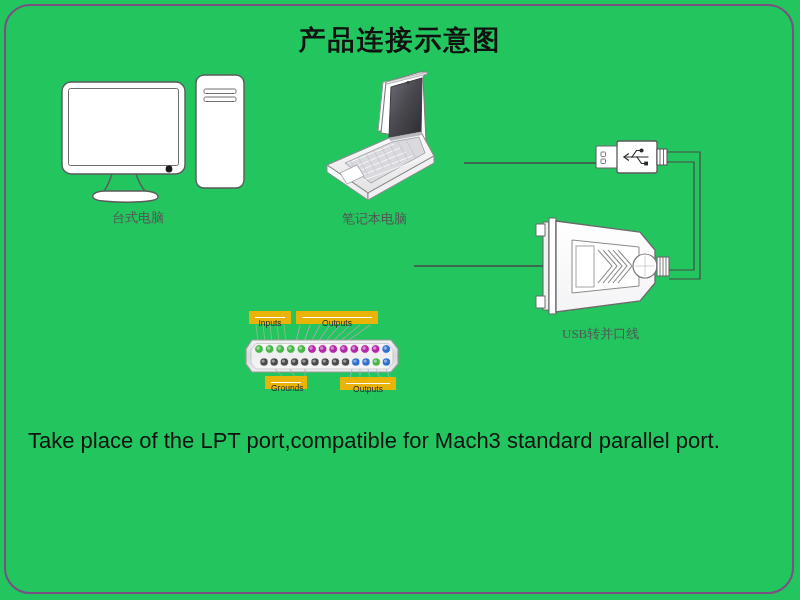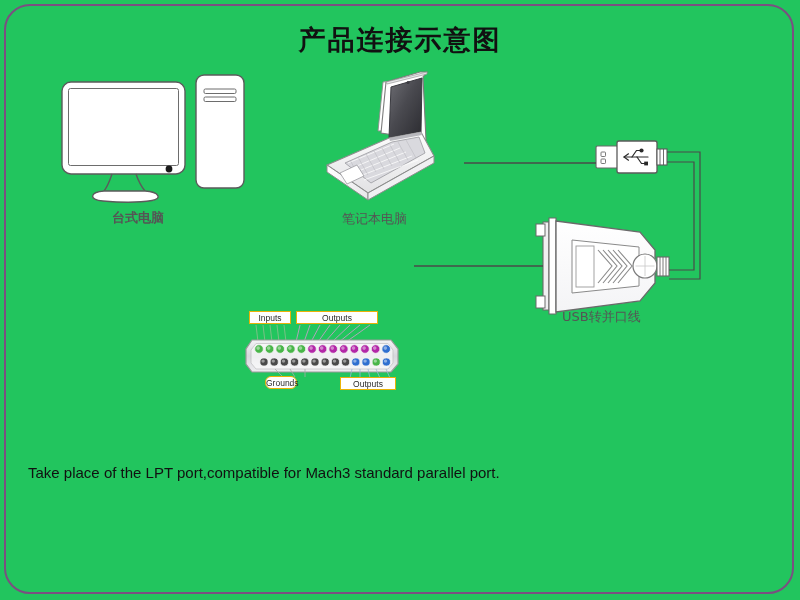--- a/index.html
+++ b/index.html
@@ -44,61 +44,60 @@
     color: #111111;
     letter-spacing: 2px;
   }
   .cn-label {
     position: absolute;
     font-family: "DejaVu Sans", "Liberation Sans", sans-serif;
     font-size: 13px;
     color: #555555;
     white-space: nowrap;
   }
-  #label-desktop { left: 112px; top: 209px; font-weight: bold; }
+  #label-desktop { left: 112px; top: 209px; }
   #label-laptop  { left: 342px; top: 210px; text-align: center; }
-  #label-adapter { left: 562px; top: 308px; }
+  #label-adapter { left: 562px; top: 325px; font-family: Liberation Serif, serif; }
 
   .svg-layer {
     position: absolute;
     left: 0;
     top: 0;
     width: 800px;
     height: 600px;
   }
   #bottom-text {
     position: absolute;
     left: 28px;
     top: 428px;
     width: 748px;
     font-family: "Liberation Sans", sans-serif;
-    font-size: 15px;
+    font-size: 22px;
     line-height: 25.5px;
     color: #111111;
     letter-spacing: 0px;
-    margin-top: 32px;
   }
   #bottom-text div { white-space: nowrap; }
 
   
   .pinbox {
     position: absolute;
     background: #ffffff;
-    border: 1px solid #eab308;
+    border: 6px solid #eab308;
     font-family: "Liberation Sans", sans-serif;
     font-size: 8.5px;
     color: #2a2a2a;
     text-align: center;
     line-height: 13px;
     height: 13px;
     box-sizing: border-box;
   }
   #pin-inputs  { left: 249px; top: 311px; width: 42px; }
   #pin-outputs-top { left: 296px; top: 311px; width: 82px; }
-  #pin-grounds { left: 265px; top: 376px; width: 32px; border-radius: 6px; }
+  #pin-grounds { left: 265px; top: 376px; width: 42px; }
   #pin-outputs-bottom { left: 340px; top: 377px; width: 56px; }
 </style>
 </head>
 <body>
 
 <div id="page">
 
   <div id="frame"></div>
 
   <div id="title">产品连接示意图</div>

